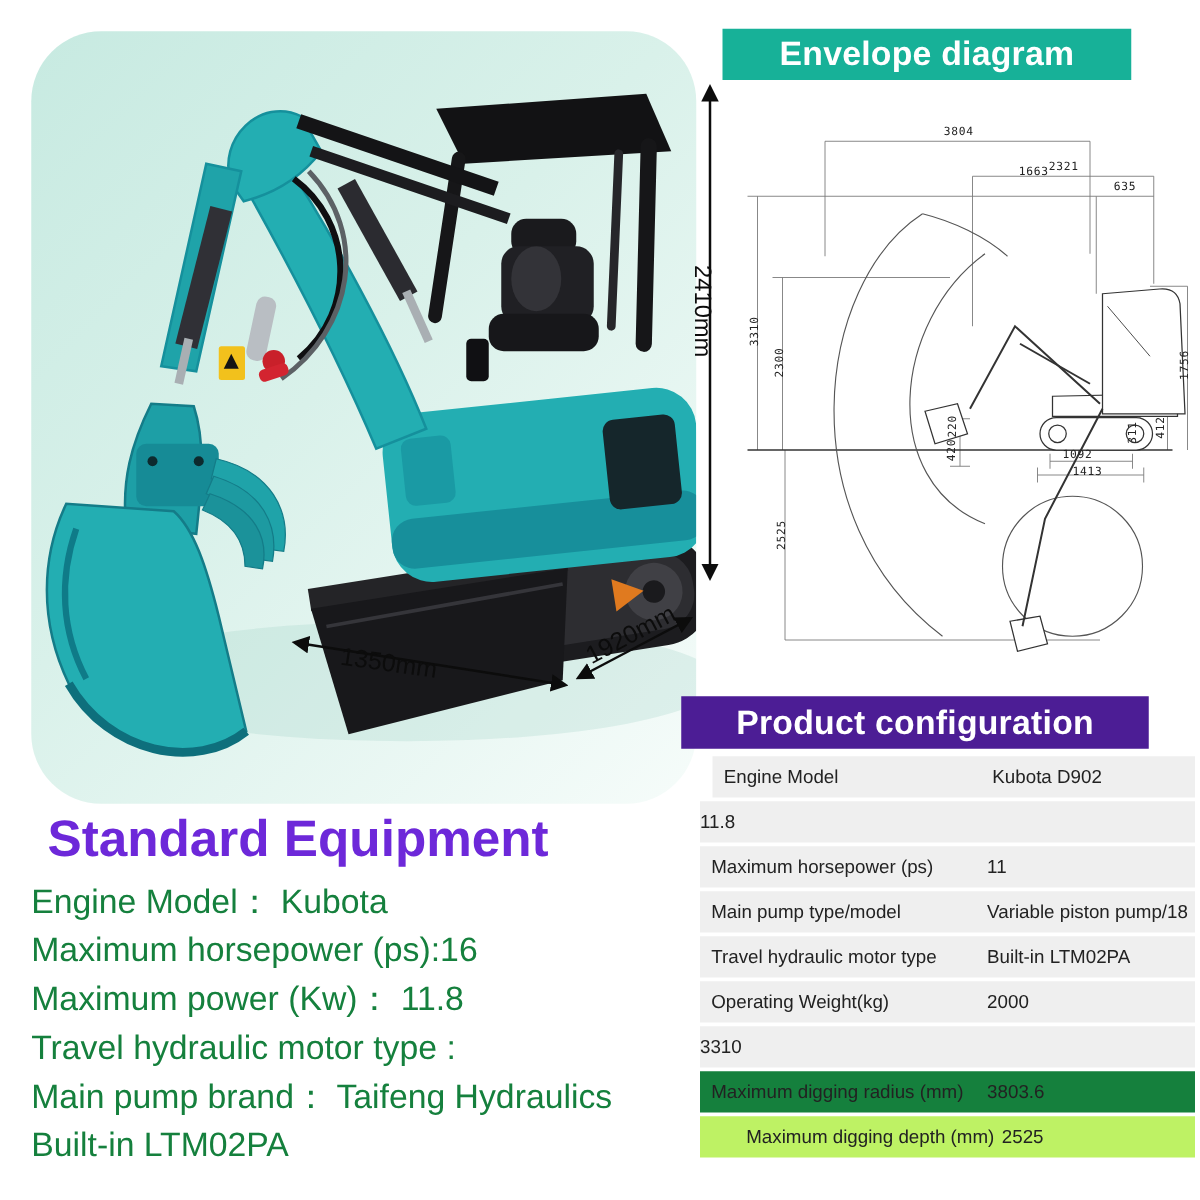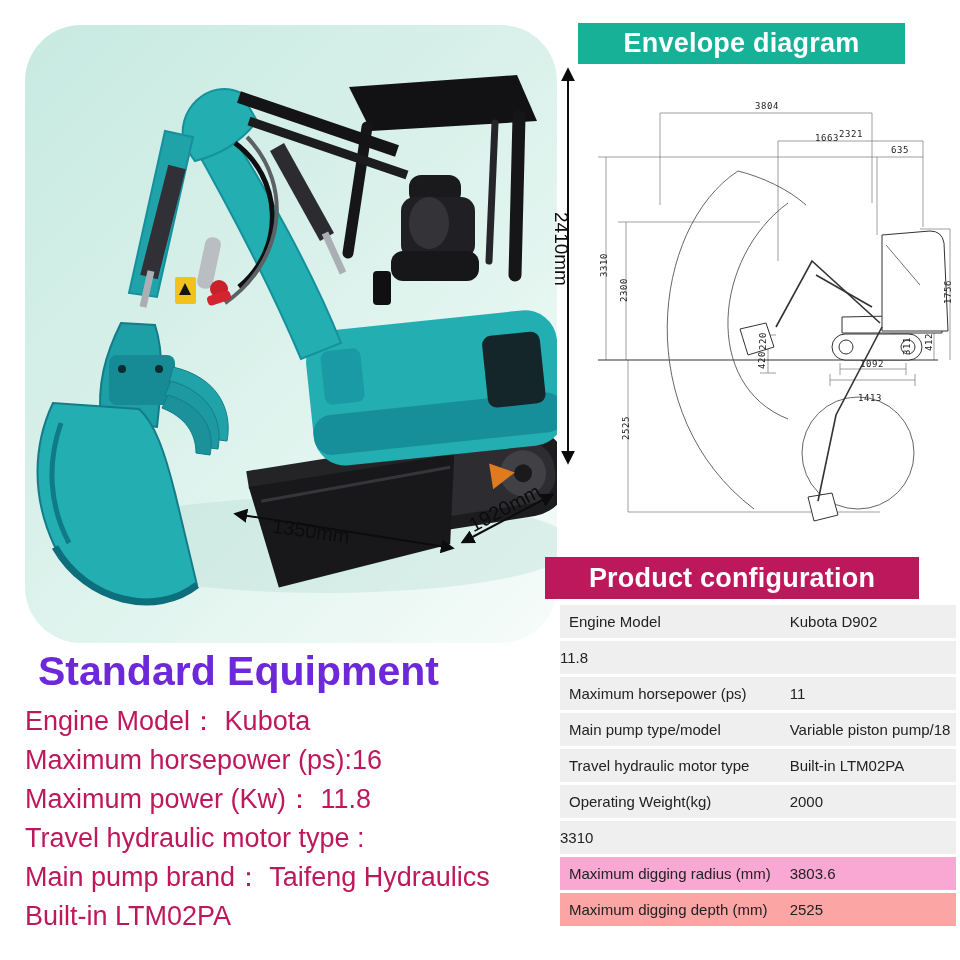--- a/index.html
+++ b/index.html
@@ -32,21 +32,21 @@
   .envelope svg{position:absolute;left:0;top:0;}
   .cad-label{
     position:absolute;font-size:9px;letter-spacing:0.6px;color:#222;
     white-space:nowrap;font-family:"DejaVu Sans Mono",monospace;
   }
   .cad-v{transform:rotate(-90deg);transform-origin:center;}
   
   .std-title{
     position:absolute;left:25px;top:648px;font-size:41px;font-weight:700;color:#1cb098;
   }
-  .std-lines{position:absolute;left:25px;top:702px;width:530px;font-size:27px;line-height:39px;color:#be185d;}
+  .std-lines{position:absolute;left:25px;top:702px;width:530px;font-size:27px;line-height:39px;color:#15803d;}
   .std-line{white-space:nowrap;}
   
   .spec-table{position:absolute;left:560px;top:605px;width:396px;}
   .spec-row{
     display:flex;align-items:center;height:33px;margin-bottom:3px;
     background:#efefef;font-size:15px;color:#222;
   }
   .spec-row .lbl{flex:1;padding-left:9px;white-space:nowrap;}
   .spec-row .val{width:42%;white-space:nowrap;}
 </style>
@@ -226,39 +226,39 @@
   <div class="cad-label" style="left:225px;top:48px;">1663</div>
   <div class="cad-label" style="left:301px;top:60px;">635</div>
   <div class="cad-label cad-v" style="left:2px;top:175px;">3310</div>
   <div class="cad-label cad-v" style="left:22px;top:200px;">2300</div>
   <div class="cad-label cad-v" style="left:24px;top:338px;">2525</div>
   <div class="cad-label cad-v" style="left:346px;top:202px;">1756</div>
   <div class="cad-label cad-v" style="left:308px;top:256px;">311</div>
   <div class="cad-label cad-v" style="left:330px;top:252px;">412</div>
   <div class="cad-label cad-v" style="left:164px;top:251px;">220</div>
   <div class="cad-label cad-v" style="left:163px;top:270px;">420</div>
-  <div class="cad-label" style="left:270px;top:274px;">1092</div>
-  <div class="cad-label" style="left:268px;top:308px;text-align:center;">1413</div>
+  <div class="cad-label" style="left:260px;top:274px;">1092</div>
+  <div class="cad-label" style="left:268px;top:288px;text-align:center;">1413</div>
 </div>
 
 <div class="std-title" style="color: #6d28d9; margin-left: 13px;">Standard Equipment</div>
 <div class="std-lines">
     <div class="std-line">Engine Model：  Kubota</div>
     <div class="std-line">Maximum horsepower (ps):16</div>
     <div class="std-line">Maximum power (Kw)：  11.8</div>
     <div class="std-line">Travel hydraulic motor type :</div>
     <div class="std-line">Main pump brand：  Taifeng Hydraulics</div>
     <div class="std-line">Built-in LTM02PA</div>
   </div>
 
-<div class="banner banner-product" style="background: #be185d;">
+<div class="banner banner-product" style="background: #4c1d95;">
   <span>Product configuration</span>
 </div>
 <div class="spec-table">
-    <div class="spec-row" style="background: rgb(239, 239, 239);">
+    <div class="spec-row" style="background: rgb(239, 239, 239); margin-left: 10px;">
       <span class="lbl">Engine Model</span>
       <span class="val">Kubota D902</span>
     </div>
     <div class="spec-row" style="background: rgb(239, 239, 239);">
       <span class="val">11.8</span>
     </div>
     <div class="spec-row" style="background: rgb(239, 239, 239);">
       <span class="lbl">Maximum horsepower (ps)</span>
       <span class="val">11</span>
     </div>
@@ -270,21 +270,21 @@
       <span class="lbl">Travel hydraulic motor type</span>
       <span class="val">Built-in LTM02PA</span>
     </div>
     <div class="spec-row" style="background: rgb(239, 239, 239);">
       <span class="lbl">Operating Weight(kg)</span>
       <span class="val">2000</span>
     </div>
     <div class="spec-row" style="background: rgb(239, 239, 239);">
       <span class="val">3310</span>
     </div>
-    <div class="spec-row" style="background: #f9a8d4; align-items: center;">
+    <div class="spec-row" style="background: #15803d; align-items: center;">
       <span class="lbl">Maximum digging radius (mm)</span>
       <span class="val">3803.6</span>
     </div>
-    <div class="spec-row" style="background: #fca5a5;">
+    <div class="spec-row" style="background: #bef264; padding-left: 28px;">
       <span class="lbl">Maximum digging depth (mm)</span>
       <span class="val">2525</span>
     </div>
   </div>
 
 </body></html>

